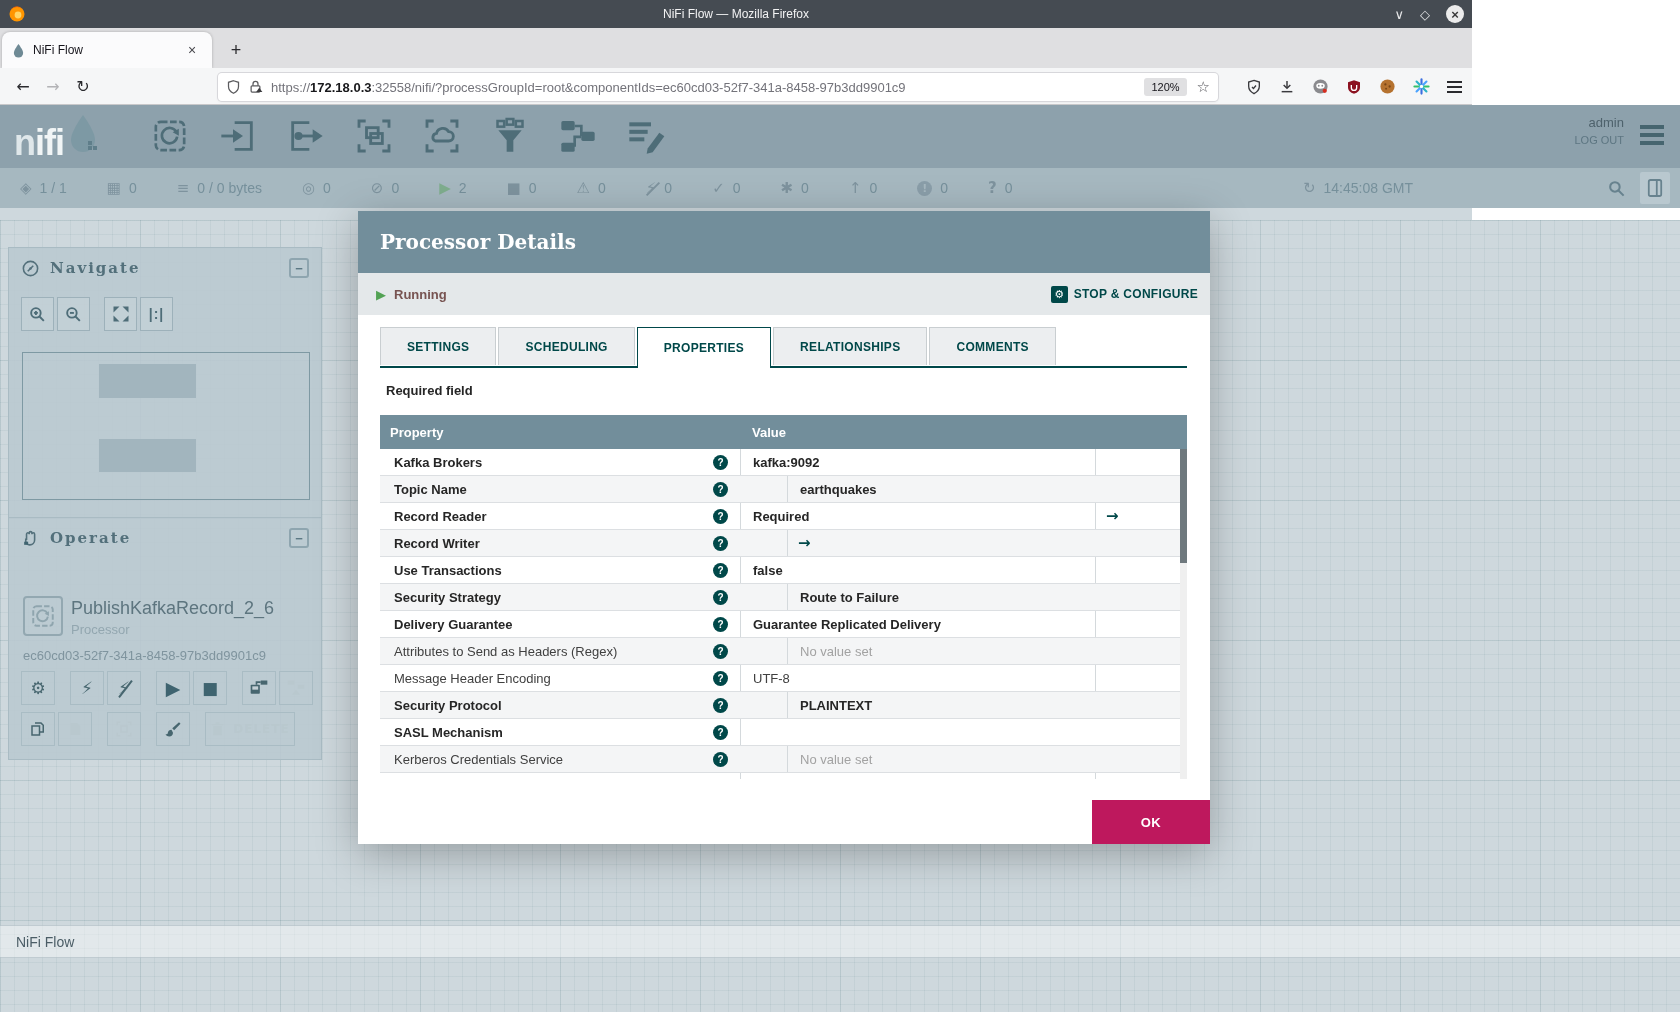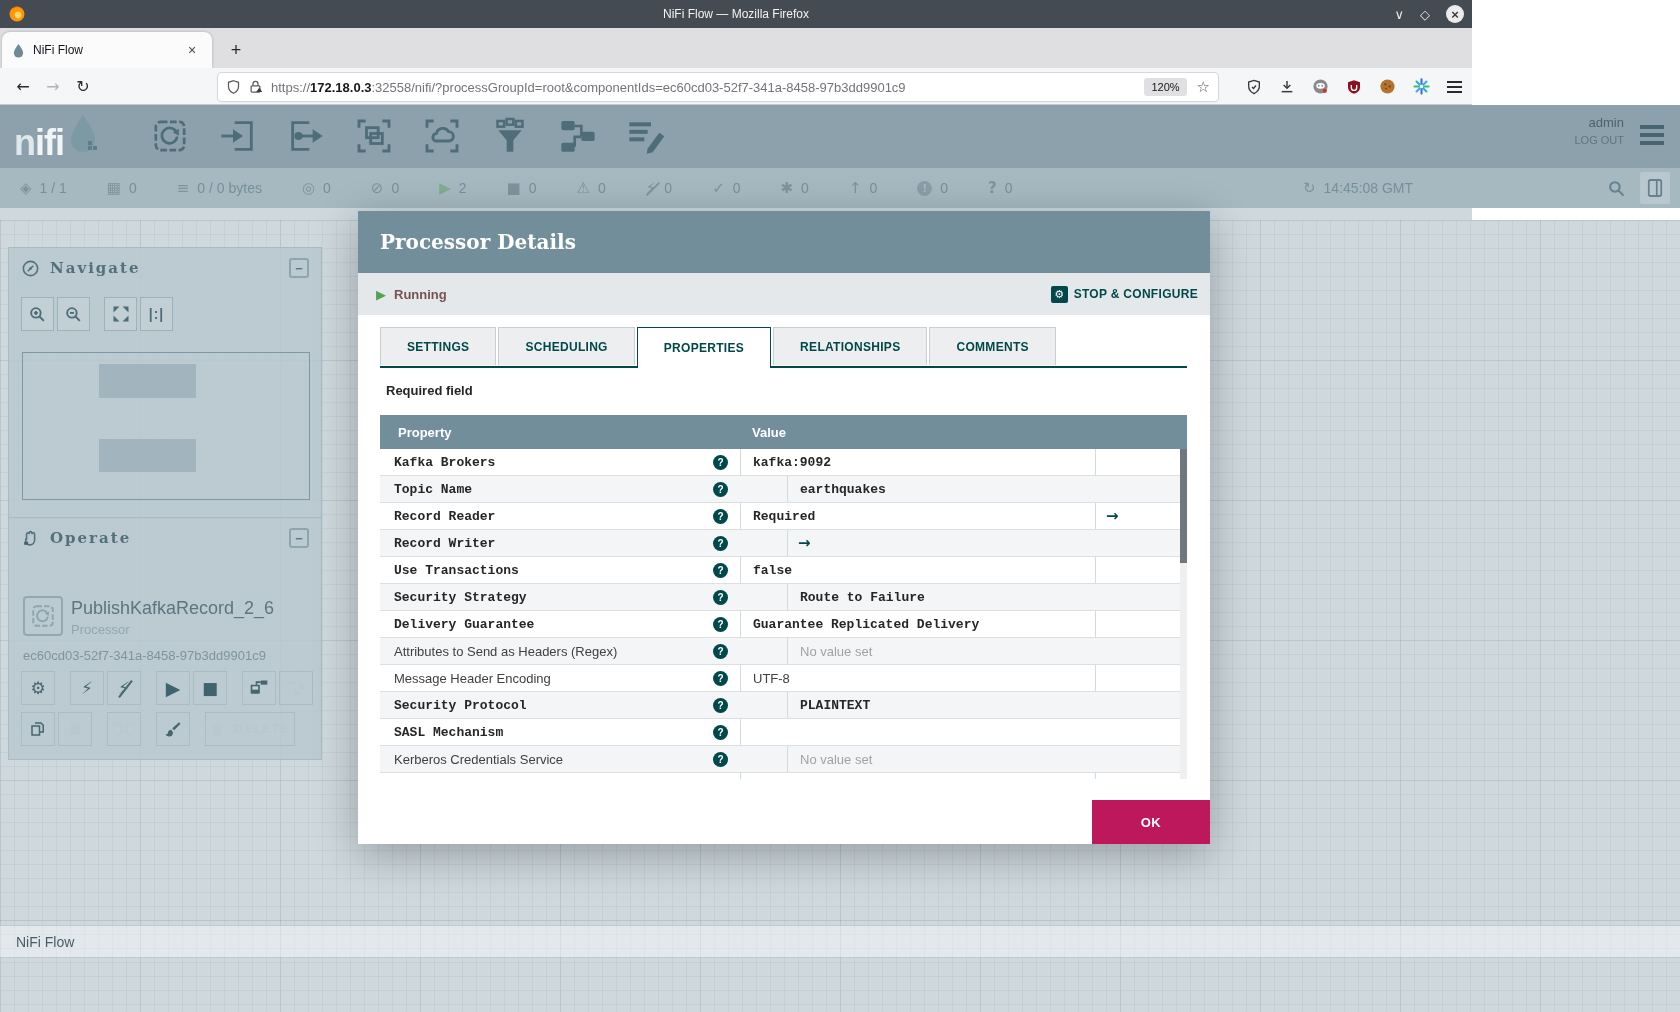--- a/index.html
+++ b/index.html
@@ -134,31 +134,31 @@
   .tabs::after { content:""; position:absolute; left:0; right:0; bottom:0; height:2px; background:#00484a; z-index:1; }
   .dtab { height:38px; background:#eceef0; border:1px solid #c9ced1; border-bottom:none; margin-right:2px;
     display:flex; align-items:center; padding:0 26px; font-size:12px; font-weight:bold; color:#004849; letter-spacing:.3px; }
   .dtab.active { position:relative; z-index:2; height:41px; background:#fff; border:1px solid #00484a; border-bottom:none; }
 
   .required-label { position:absolute; left:28px; top:172px; font-size:13px; font-weight:bold; color:#262626; }
 
   .ptable { position:absolute; left:22px; top:204px; width:807px; }
   .thead { display:grid; grid-template-columns:360px 355px 92px; height:34px; background:#728e9b; color:#fff;
     font-size:13px; font-weight:bold; align-items:center; }
-  .thead .hc1 { padding-left:18px; }
+  .thead .hc1 { padding-left:10px; }
   .thead .hc2 { padding-left:12px; }
   .tbody { position:relative; height:330px; overflow:hidden; background:#fff; }
   .trow { display:grid; grid-template-columns:360px 355px 85px; height:27px; border-bottom:1px solid #dcdfe2; background:#fff; }
   .trow.alt { background:#f4f5f6;gap:47px; }
   .cell { display:flex; align-items:center; font-size:13px; color:#404040; position:relative; }
   .prop-cell { padding-left:14px; padding-right:34px; }
   .val-cell, .link-cell { border-left:1px solid #d4d9dc; }
   .val-cell { padding-left:12px; }
   .link-cell { padding-left:10px; }
-  .trow.req .prop, .trow.req .val { font-weight:bold; color:#262626;font-family:Liberation Mono, monospace; }
+  .trow.req .prop, .trow.req .val { font-weight:bold; color:#262626; }
   .val.empty { color:#a2a2a2 !important; font-weight:normal !important; }
   .qmark { position:absolute; right:12px; width:15px; height:15px; border-radius:50%; background:#004849; color:#fff;
     font-size:10px; font-weight:bold; display:flex; align-items:center; justify-content:center; }
   .goto { font-family:"DejaVu Sans",sans-serif; color:#004849; font-weight:bold; font-size:15px; }
   .vscroll { position:absolute; right:0; top:0; width:7px; height:330px; background:#efefef; }
   .vthumb { position:absolute; left:0; top:0; width:7px; height:114px; background:#6e787d; }
 
   .ok-btn { position:absolute; right:0; bottom:0; width:118px; height:44px; background:#be185d; color:#fff;
     display:flex; align-items:center; justify-content:center; font-size:13px; font-weight:bold; letter-spacing:.5px; }
 

